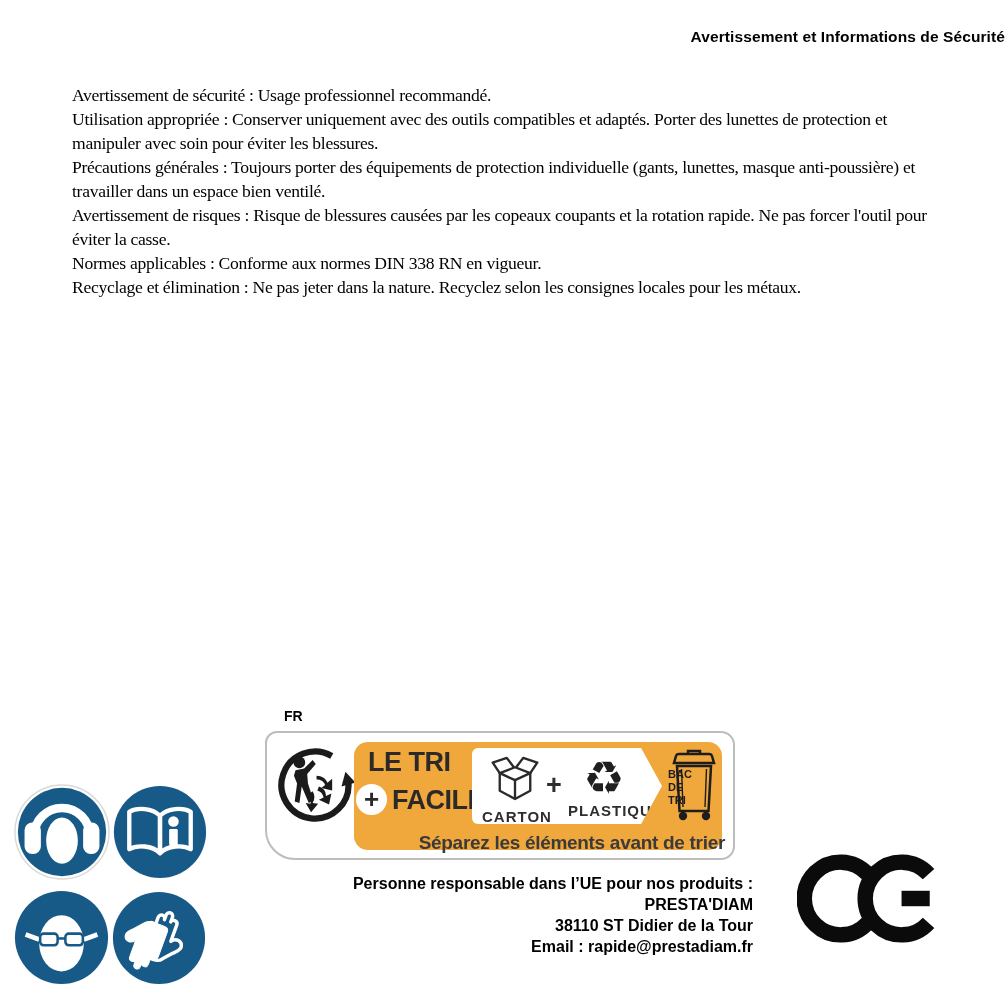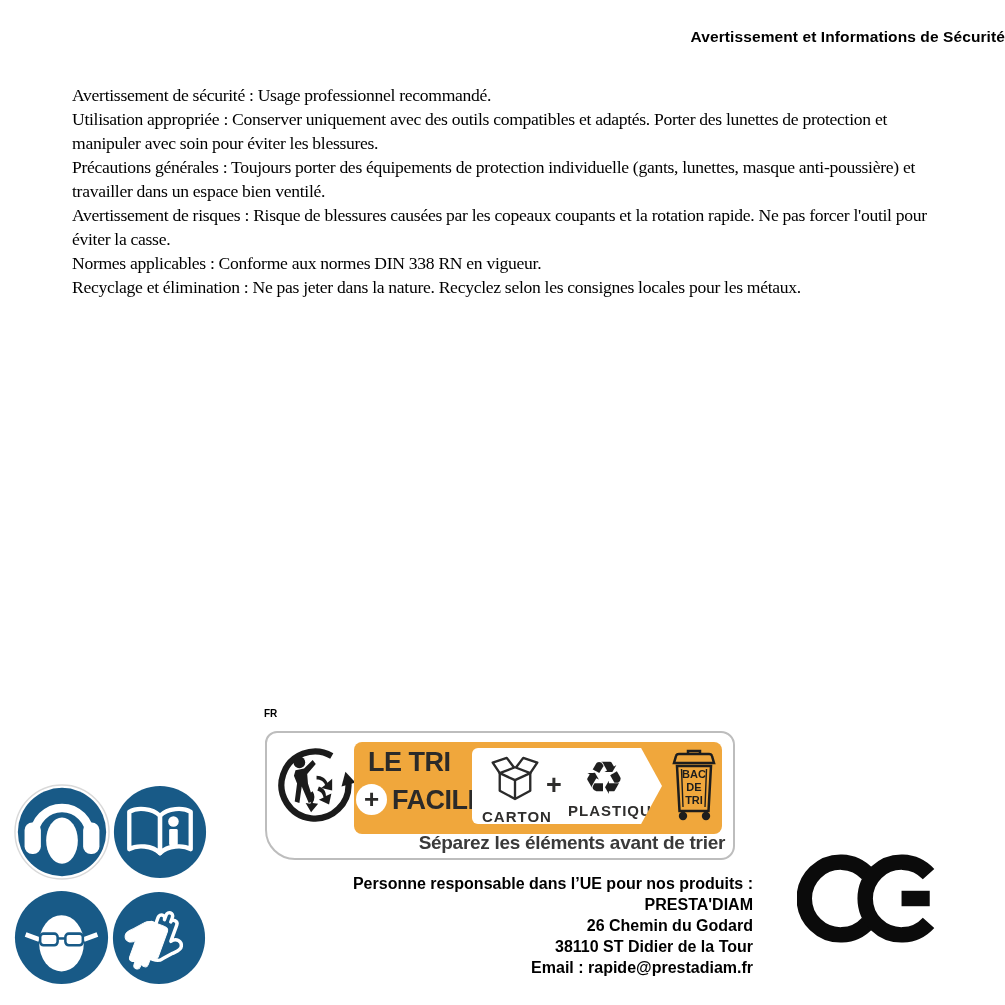--- a/index.html
+++ b/index.html
@@ -7,44 +7,44 @@
         font-family:"Liberation Sans","DejaVu Sans",sans-serif;color:#000;}
 
   .title{position:absolute;top:28px;left:0;width:100%;text-align:right;
          font-size:15.5px;font-weight:bold;letter-spacing:0.1px;}
 
   .body-text{position:absolute;left:72px;top:83px;width:862px;
              font-size:17.6px;line-height:24px;letter-spacing:-0.3px;font-family:Liberation Serif, serif;}
   .body-text p{margin:0;}
 
   
-  .fr-label{position:absolute;left:264px;top:708px;font-size:10px;font-weight:bold;}
+  .fr-label{position:absolute;left:284px;top:708px;font-size:14px;font-weight:bold;}
   .infotri{position:absolute;left:265px;top:731px;width:470px;height:129px;background:#fff;
            border:2px solid #bdbdbd;border-radius:12px 14px 14px 30px;box-sizing:border-box;}
   .triman{position:absolute;left:9px;top:11px;width:78px;height:82px;}
-  .letri-banner{position:absolute;left:87px;top:9px;width:368px;height:92px;
-                background:#F0A73C;border-radius:8px;}
+  .letri-banner{position:absolute;left:87px;top:9px;width:368px;height:108px;
+                background:#F0A73C;border-radius:14px;}
   .letri-line1{position:absolute;left:14px;top:5px;font-size:27px;font-weight:800;
                letter-spacing:-0.5px;color:#2b2a29;}
   .plus-circle{position:absolute;left:2px;top:42px;width:31px;height:31px;border-radius:50%;
                background:#fff;display:flex;align-items:center;justify-content:center;}
   .plus-circle span{font-size:26px;font-weight:800;color:#2b2a29;line-height:1;margin-top:-2px;}
   .letri-line2{position:absolute;left:38px;top:43px;font-size:27px;font-weight:800;
                letter-spacing:-0.5px;color:#2b2a29;}
   .materials{position:absolute;left:118px;top:6px;width:190px;height:76px;background:#fff;
              clip-path:polygon(0 0,89% 0,100% 50%,89% 100%,0 100%);border-radius:6px;}
   .mat-item{position:absolute;top:4px;text-align:center;}
   .mat-item.carton{left:10px;width:66px;}
   .mat-item.plastique{left:96px;width:72px;}
   .mat-label{display:block;font-size:15px;font-weight:bold;letter-spacing:1px;color:#2f2e2d;margin-top:-2px;}
   .mat-plus{position:absolute;left:74px;top:22px;font-size:27px;font-weight:800;color:#2f2e2d;}
   .plastique-glyph{font-size:46px;line-height:52px;color:#1f1f1f;
                    font-family:"DejaVu Sans",sans-serif;}
   .bin{position:absolute;left:314px;top:7px;width:52px;height:74px;}
-  .bin-labels{position:absolute;left:0;top:19px;width:100%;text-align:center;
+  .bin-labels{position:absolute;left:0;top:19px;width:100%;text-align:left;
               font-size:11px;line-height:13px;font-weight:800;color:#1d1d1d;letter-spacing:0;}
   .bin-labels span{display:block;}
   .tagline{position:absolute;left:100px;top:99px;width:358px;text-align:right;
            font-size:19px;font-weight:bold;color:#3a3a3a;letter-spacing:-0.3px;}
 
   
   .picto{position:absolute;}
   .picto svg{display:block;}
 
   
@@ -172,21 +172,20 @@
       </g>
       <g transform="translate(46,96) rotate(200)">
         <path d="M6,54 L6,26 C6,21 13,21 13,26 L13,15 C13,10 20,10 20,15 L20,10 C20,5 27,5 27,10 L27,15 C27,11 34,11 34,16 L34,34 C38,28 45,30 46,35 C47,39 43,42 40,45 L32,54 C30,57 27,58 23,58 L12,58 C8,58 6,57 6,54 Z" fill="#fff" stroke="#fff" stroke-width="1" stroke-linejoin="round"></path>
       </g>
     </svg>
   </div>
 
   <div class="address">
     <div>Personne responsable dans l’UE pour nos produits :</div>
     <div>PRESTA'DIAM</div>
-    <div>26 Chemin du Godard</div>
     <div>38110 ST Didier de la Tour</div>
     <div>Email : rapide@prestadiam.fr</div>
   </div>
 
   <svg class="ce" viewBox="0 0 165 106">
     <path d="M77.7,26.2 A40,40 0 1 0 77.7,79.8" fill="none" stroke="#0b0b0b" stroke-width="17"></path>
     <path d="M144.7,26.2 A40,40 0 1 0 144.7,79.8" fill="none" stroke="#0b0b0b" stroke-width="17"></path>
     <path d="M115,53 L146,53" stroke="#0b0b0b" stroke-width="17"></path>
   </svg>
 

